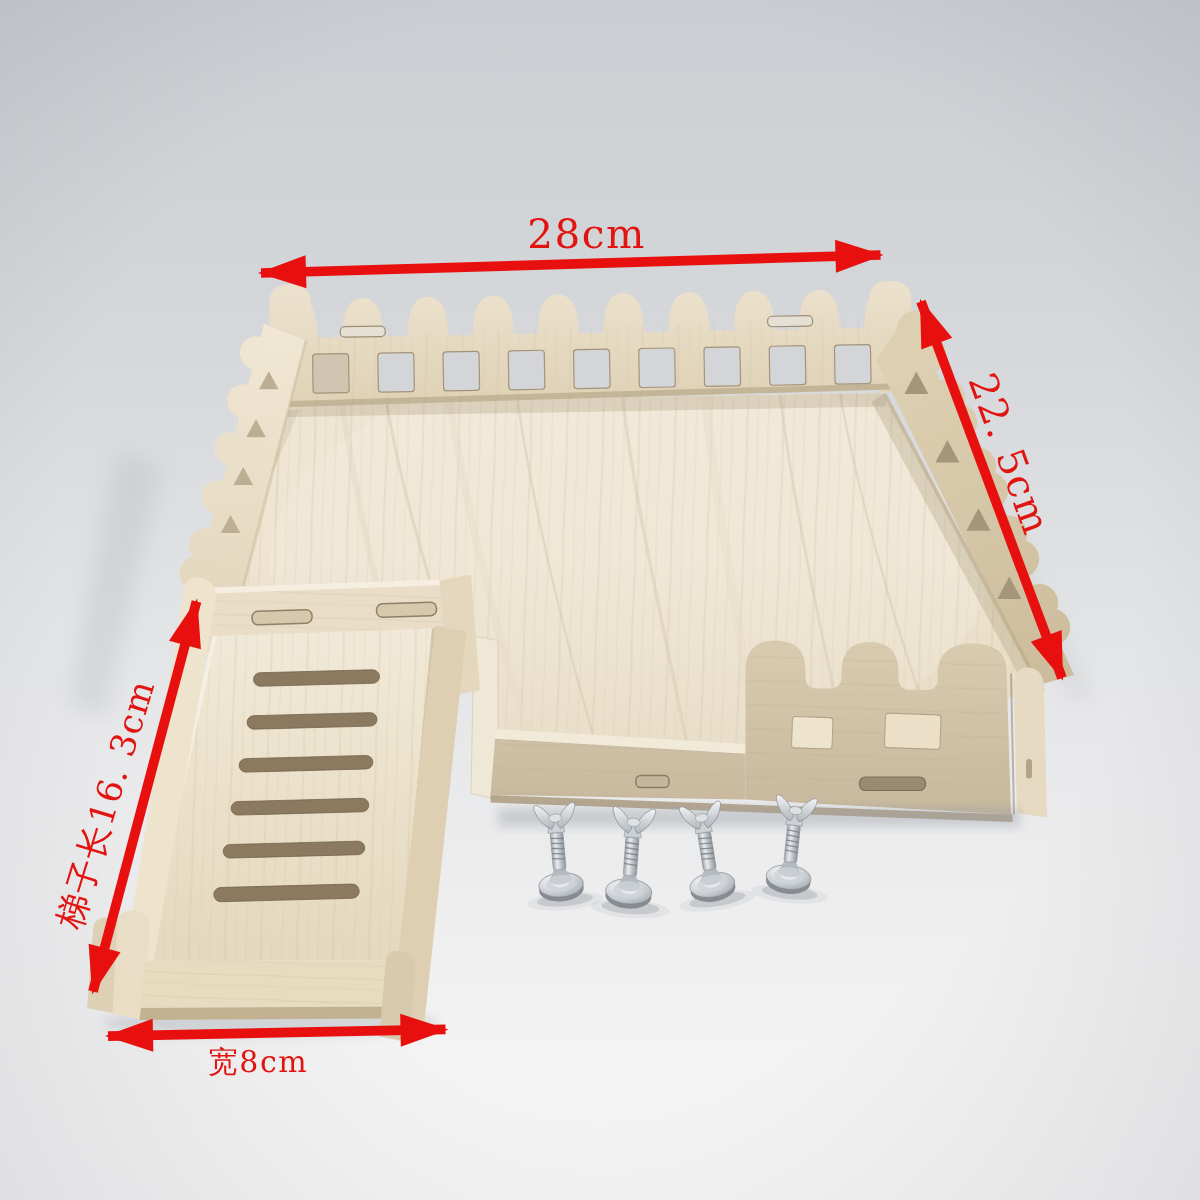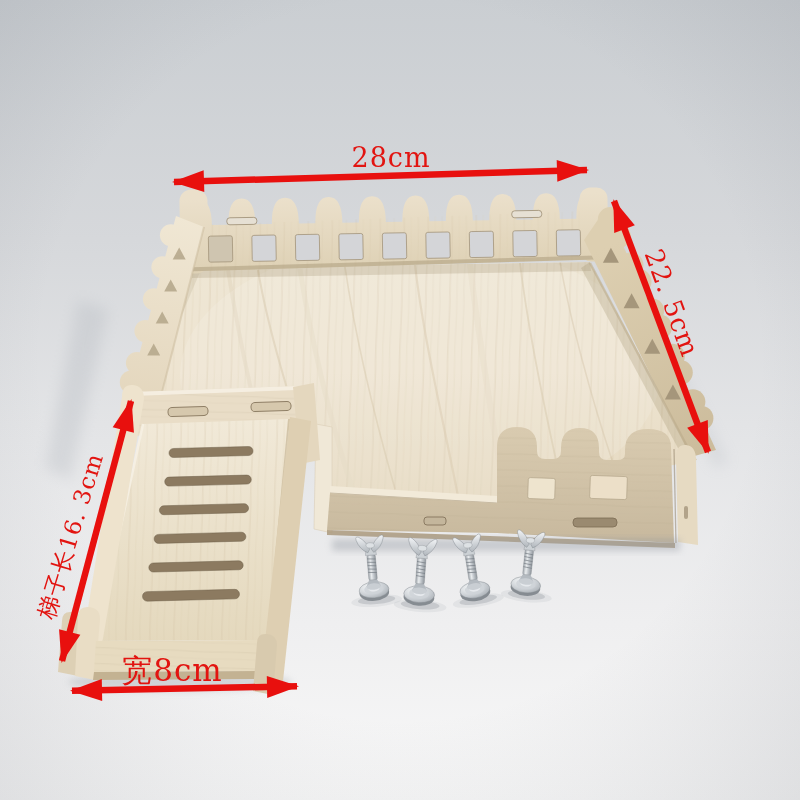--- a/index.html
+++ b/index.html
@@ -8,21 +8,21 @@
     font-family:"DejaVu Sans","Liberation Sans",sans-serif;
   }
   .stage svg{position:absolute;left:0;top:0;}
   .dim{
     position:absolute;color:#e21410;white-space:nowrap;z-index:5;
     font-family:"DejaVu Serif","Liberation Serif",serif;font-weight:400;
   }
   .dim-top{left:391px;top:157px;font-size:27px;letter-spacing:1px;transform:translate(-50%,-50%);}
   .dim-right{left:672px;top:303px;font-size:26px;letter-spacing:1px;transform:translate(-50%,-50%) rotate(70deg);}
   .dim-ladder{left:71px;top:536px;font-size:23px;letter-spacing:1px;transform:translate(-50%,-50%) rotate(-73deg);}
-  .dim-bottom{left:172px;top:671px;font-size:31px;letter-spacing:1px;transform:translate(-50%,-50%);}
+  .dim-bottom{left:172px;top:708px;font-size:20px;letter-spacing:1px;transform:translate(-50%,-50%);}
 </style>
 </head>
 <body>
 
 <div class="stage">
 <svg width="800" height="800" viewBox="0 0 800 800" xmlns="http://www.w3.org/2000/svg">
   <defs>
     <linearGradient id="bgG" x1="0" y1="0" x2="0" y2="1">
       <stop offset="0" stop-color="#caced2"></stop>
           <stop offset="0.3" stop-color="#d6d8db"></stop>

